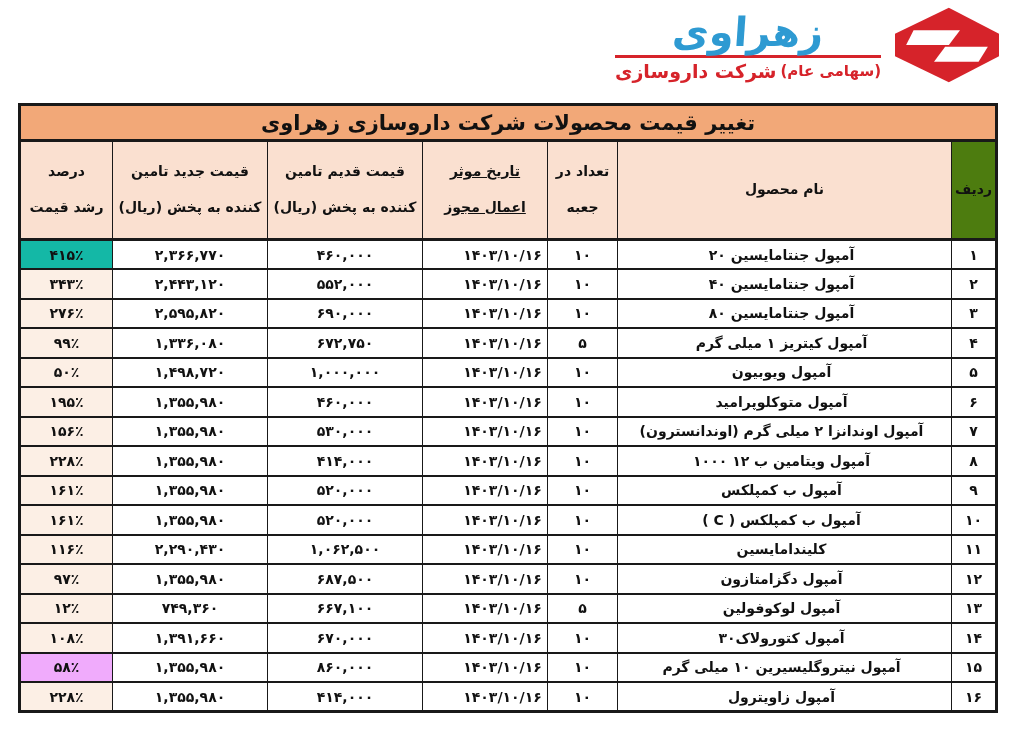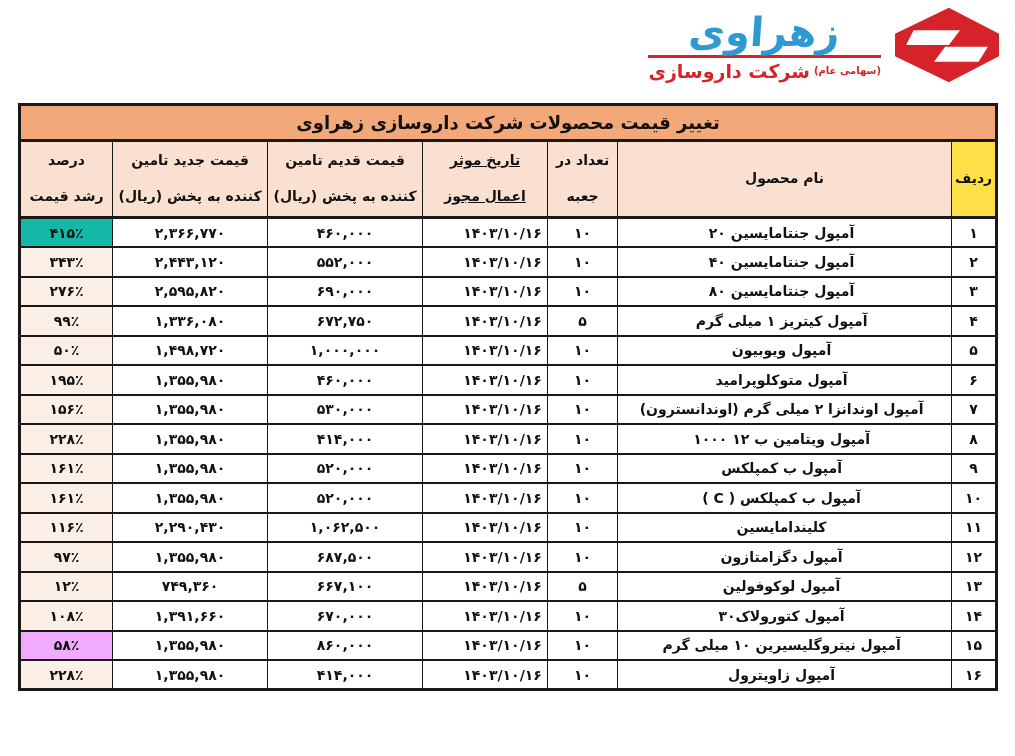--- a/index.html
+++ b/index.html
@@ -5,29 +5,29 @@
   * { margin:0; padding:0; box-sizing:border-box; }
   body { background:#ffffff; font-family:"DejaVu Sans", sans-serif; }
   .page { position:relative; width:1015px; height:756px; background:#ffffff; overflow:hidden; }
 
   
   .letterhead { position:absolute; top:6px; right:12px; display:flex; align-items:center; gap:10px; direction:ltr; }
   .logo-text { direction:rtl; text-align:center; padding-top:2px; }
   .brand-name { font-size:40px; font-weight:bold; letter-spacing:-1px; transform:skewX(-4deg); line-height:1.05; }
   .company-line { display:inline-flex; align-items:center; gap:4px; border-top:3px solid #e23230; margin-top:2px; padding-top:2px; font-weight:bold; }
   .company-main { font-size:19px; }
-  .company-type { font-size:10px; }
+  .company-type { font-size:15px; }
   .logo-mark svg { display:block; }
 
   
   .doc-table { position:absolute; top:103px; left:18px; width:977px; border-collapse:collapse; table-layout:fixed;
                direction:rtl; border:3px solid #191919; color:#111111; }
   .doc-table td, .doc-table th { border:1px solid #191919; border-top-width:2px; border-bottom-width:2px; overflow:hidden; }
-  .title-cell { height:36px; text-align:center; font-weight:bold; font-size:18px; border-bottom:3px solid #191919 !important; }
-  .doc-table thead th { height:77px; text-align:center; vertical-align:middle; font-weight:bold; font-size:14px;
+  .title-cell { height:36px; text-align:center; font-weight:bold; font-size:21px; border-bottom:3px solid #191919 !important; }
+  .doc-table thead th { height:99px; text-align:center; vertical-align:middle; font-weight:bold; font-size:14px;
                         line-height:2.55; white-space:pre-line; border-bottom:3px solid #191919; }
   .doc-table tbody td { height:29.5px; font-weight:bold; font-size:14px; text-align:center; vertical-align:middle; }
   td.c-name { text-align:right; padding-right:6px; font-size:14.5px; }
   td.num, th.numh { font-variant-numeric:tabular-nums; }
   td.num { direction:ltr; }
   td.c-date { font-size:13px;padding-left:35px; }
   td.c-row { font-size:13.5px; }
 </style>
 </head>
 <body>
@@ -59,21 +59,21 @@
         <col style="width:125px">
       <col style="width:155px">
         <col style="width:155px">
         <col style="width:93px">
     </colgroup>
     <thead>
       <tr>
         <td class="title-cell" colspan="7" style="background: rgb(242, 168, 120);">تغییر قیمت محصولات شرکت داروسازی زهراوی</td>
       </tr>
       <tr>
-        <th style="background: #fde047;">ردیف</th>
+        <th style="background: #4d7c0f;">ردیف</th>
         <th style="background: rgb(250, 224, 208);">نام محصول</th>
         <th style="background: rgb(250, 224, 208);">تعداد در
 جعبه</th>
         <th style="background: rgb(250, 224, 208); text-decoration: underline;">تاریخ موثر
 اعمال مجوز</th>
         <th style="background: rgb(250, 224, 208);">قیمت قدیم تامین
 کننده به پخش (ریال)</th>
         <th style="background: rgb(250, 224, 208);">قیمت جدید تامین
 کننده به پخش (ریال)</th>
         <th style="background: rgb(250, 224, 208);">درصد

